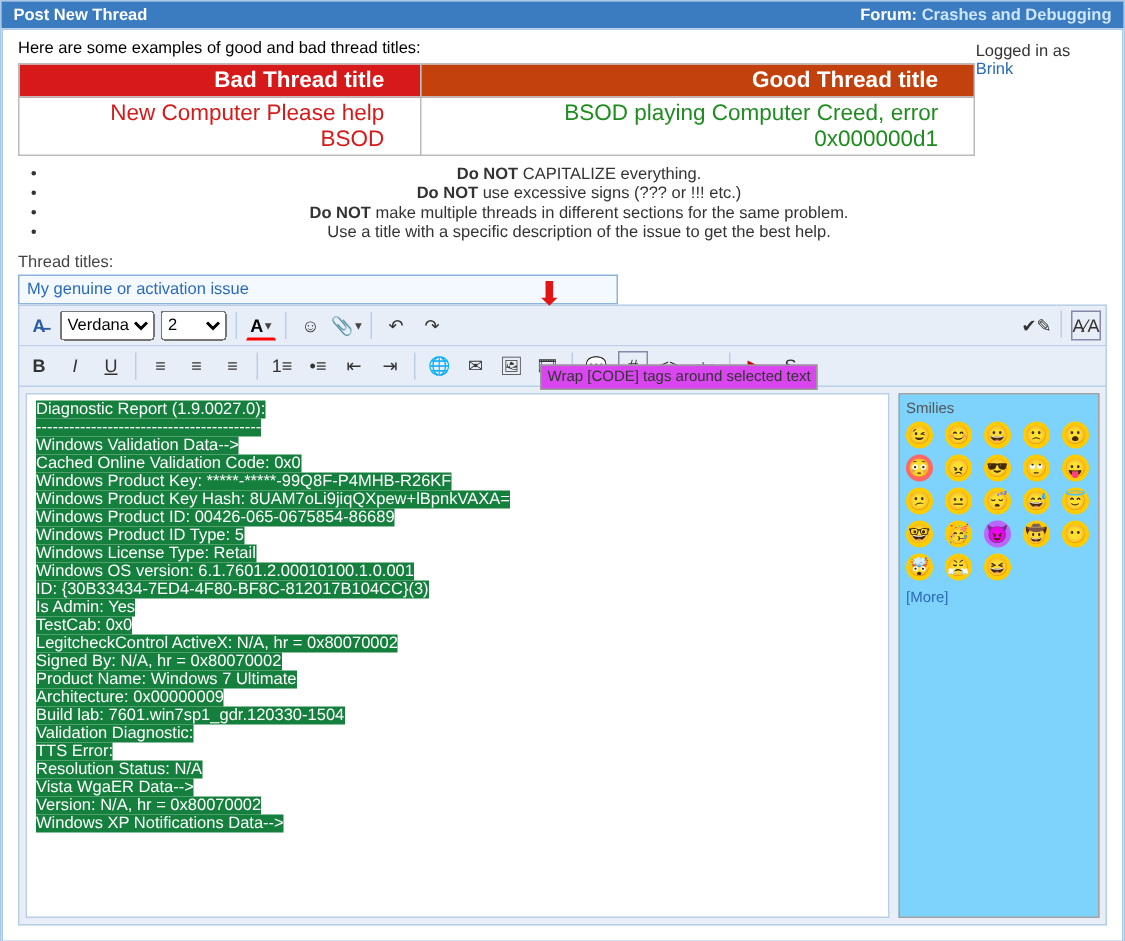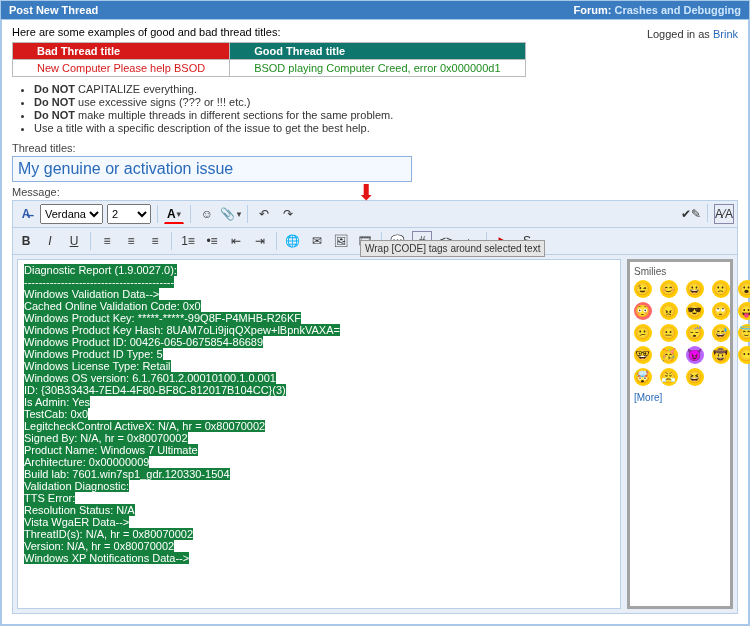--- a/index.html
+++ b/index.html
@@ -26,39 +26,39 @@
     padding: 4px 10px 10px 10px;
   }
   .top-row { display: flex; justify-content: space-between; align-items: flex-start; }
   .examples-intro { margin: 2px 0 4px; }
   .loggedin { font-size: 11px; color: #333; padding-top: 4px; }
   .loggedin a { color: #2a6ab8; text-decoration: none; }
   table.rules { border-collapse: collapse; }
   table.rules th, table.rules td {
     border: 1px solid #bbb;
     padding: 2px 24px;
-    text-align: left;
-    font-size: 11px;
+    text-align: right;
+    font-size: 15px;
   }
   table.rules th { color: #fff; font-weight: bold; }
   .bad-head { background: #d61a1a; }
-  .good-head { background: #0f766e; }
+  .good-head { background: #c2410c; }
   .bad-cell { color: #d61a1a; }
   .good-cell { color: #1f8c1f; }
-  ul.donts { margin: 6px 0 8px 22px; padding: 0; }
+  ul.donts { margin: 6px 0 8px 22px; padding: 0; text-align: center; }
   ul.donts li { margin: 1px 0; color: #333; }
   .label { font-size: 11px; color: #444; margin: 2px 0; }
   .thread-title-input {
     width: 400px;
     border: 1px solid #8fb3dd;
     background: #f4f9ff;
     color: #2a6ab8;
     padding: 3px 5px;
     font-family: inherit;
-    font-size: 16px;
+    font-size: 11px;
   }
   .watermark {
     position: absolute;
     top: 145px; left: 0; right: 0;
     text-align: center;
     font-size: 28px;
     font-weight: bold;
     color: #9aa0a6;
     pointer-events: none;
     letter-spacing: 0.5px;
@@ -107,35 +107,35 @@
     border: 1px solid #b9cfe7;
     height: 350px;
     overflow-y: scroll;
     padding: 4px 6px;
     font-family: Verdana, sans-serif;
     font-size: 11px;
     color: #fff;
   }
   .message-box .hl { background: #15803d; color: #fff; display: inline; }
   .smiles-panel {
-    width: 106px;
-    background: #ffffff;
-    border: 3px solid #a3a3a3;
+    width: 134px;
+    background: #7dd3fc;
+    border: 1px solid #a3a3a3;
     padding: 4px;
     font-size: 10px;
   }
   .smiles-label { color: #555; margin-bottom: 3px; }
   .smiles-grid { display: grid; grid-template-columns: repeat(5, 22px); gap: 4px 4px; }
   .smile { width: 18px; height: 18px; border-radius: 50%; display: inline-block; text-align: center; line-height: 18px; font-size: 12px; }
   .more-link { color: #2a6ab8; text-decoration: none; }
   .tooltip {
     position: absolute;
     top: 40px;
     left: 348px;
-    background: #e5e5e5;
+    background: #d946ef;
     border: 1px solid #999;
     padding: 2px 4px;
     font-size: 10px;
     color: #333;
     white-space: nowrap;
     z-index: 10;
   }
   .outer-border { border: 1px solid #a9c7e7; }
 </style>
 </head>
@@ -178,21 +178,20 @@
     <li><b>Do NOT</b><span> make multiple threads in different sections for the same problem.</span></li>
     <li><span>Use a title with a specific description of the issue to get the best help.</span></li>
   </ul>
 
   <div style="position:relative;">
     <div class="watermark">SevenForums.com</div>
 
     <div class="label">Thread titles:</div>
     <input class="thread-title-input" type="text" value="My genuine or activation issue" style="">
 
-    <div class="label" style="margin-top:4px;">Message:</div>
 
     <div class="editor-area">
       <div class="arrow-pointer">⬇</div>
 
       <div class="toolbar">
         <span class="tbtn" style="color:#2a5aa8;">
               <b>A̶</b>
             </span>
         <select class="font-sel">
           <option>Verdana</option>
@@ -272,21 +271,20 @@
               <div><span class="hl">TestCab: 0x0</span></div>
               <div><span class="hl">LegitcheckControl ActiveX: N/A, hr = 0x80070002</span></div>
               <div><span class="hl">Signed By: N/A, hr = 0x80070002</span></div>
               <div><span class="hl">Product Name: Windows 7 Ultimate</span></div>
               <div><span class="hl">Architecture: 0x00000009</span></div>
               <div><span class="hl">Build lab: 7601.win7sp1_gdr.120330-1504</span></div>
               <div><span class="hl">Validation Diagnostic:</span></div>
               <div><span class="hl">TTS Error:</span></div>
               <div><span class="hl">Resolution Status: N/A</span></div>
               <div><span class="hl">Vista WgaER Data--&gt;</span></div>
-              <div><span class="hl">ThreatID(s): N/A, hr = 0x80070002</span></div>
               <div><span class="hl">Version: N/A, hr = 0x80070002</span></div>
               <div><span class="hl">Windows XP Notifications Data--&gt;</span></div>
             </div>
         <div class="smiles-panel">
           <div class="smiles-label">Smilies</div>
           <div class="smiles-grid" id="smilegrid">
                 <span class="smile" style="background: rgb(255, 204, 0);">😉</span>
                 <span class="smile" style="background: rgb(255, 204, 0);">😊</span>
                 <span class="smile" style="background: rgb(255, 204, 0);">😀</span>
                 <span class="smile" style="background: rgb(255, 204, 0);">🙁</span>

